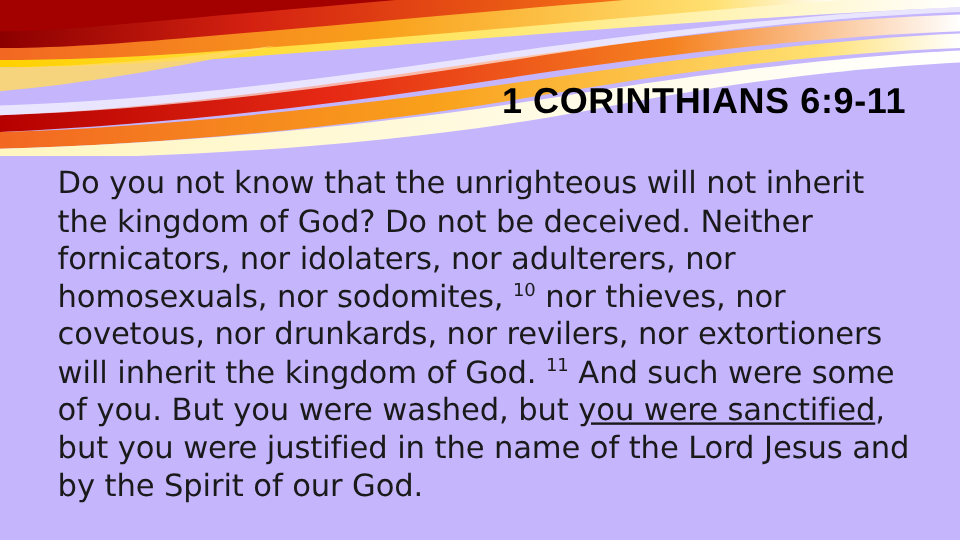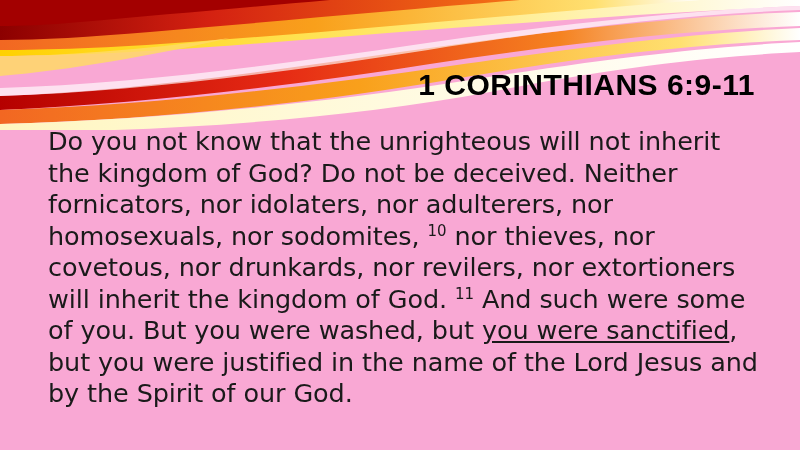--- a/index.html
+++ b/index.html
@@ -4,21 +4,21 @@
 <style>
   html, body {
     margin: 0;
     padding: 0;
     background: #ffffff;
   }
   #slide {
     position: relative;
     width: 800px;
     height: 450px;
-    background: #f9a8d4;
+    background: #c4b5fd;
     overflow: hidden;
     font-family: "Liberation Sans", sans-serif;
   }
 
   
   .deco-layer {
     position: absolute;
     top: 0;
     left: 0;
     width: 800px;
@@ -39,21 +39,21 @@
     letter-spacing: 0.5px;
     color: #000000;
     font-family: "Liberation Sans", sans-serif;
   }
 
   
   .body-text {
     position: absolute;
     left: 48px;
     right: 40px;
-    top: 126px;
+    top: 138px;
     font-size: 25.5px;
     line-height: 31.5px;
     color: #1a1a1a;
     font-family: "DejaVu Sans", sans-serif;
     font-weight: 400;
     text-align: left;
     letter-spacing: -0.1px;
   }
   .body-text sup {
     font-size: 15px;

